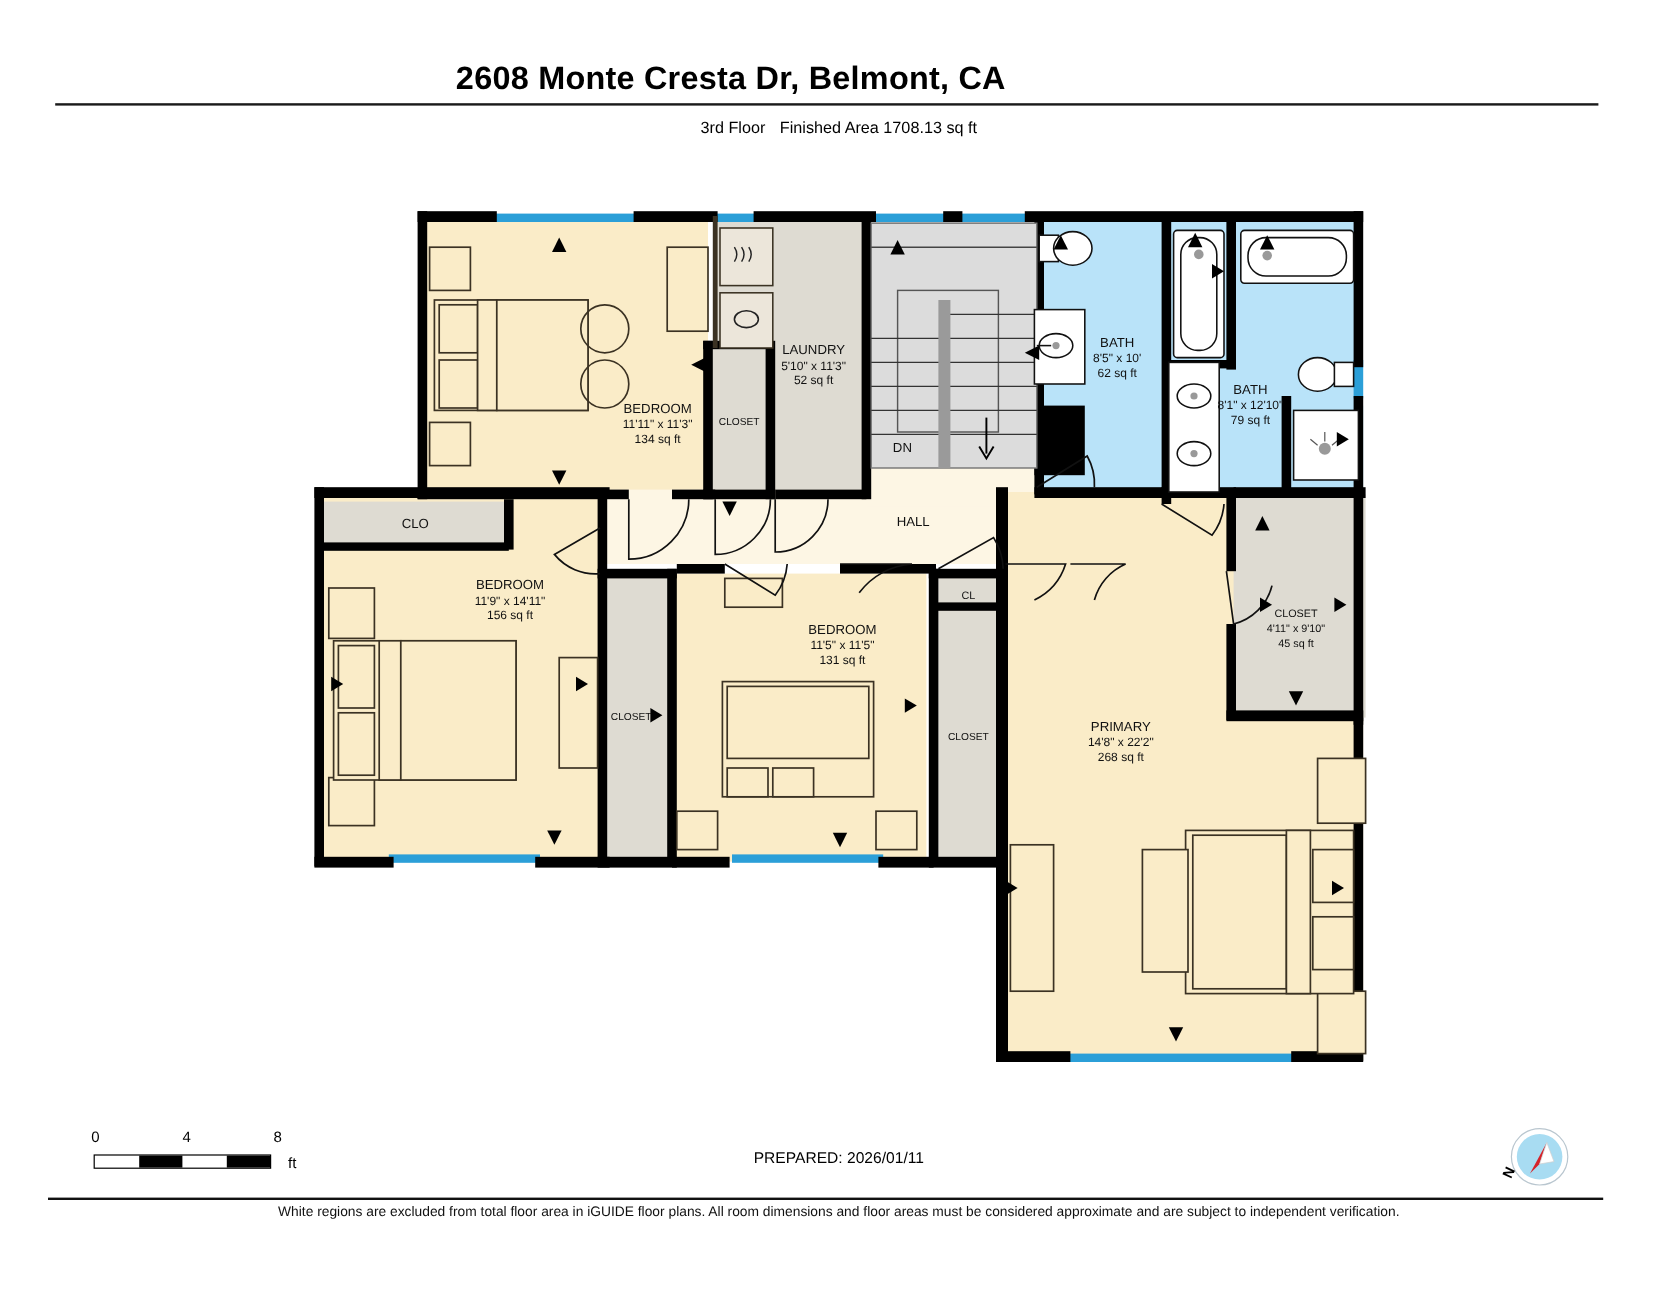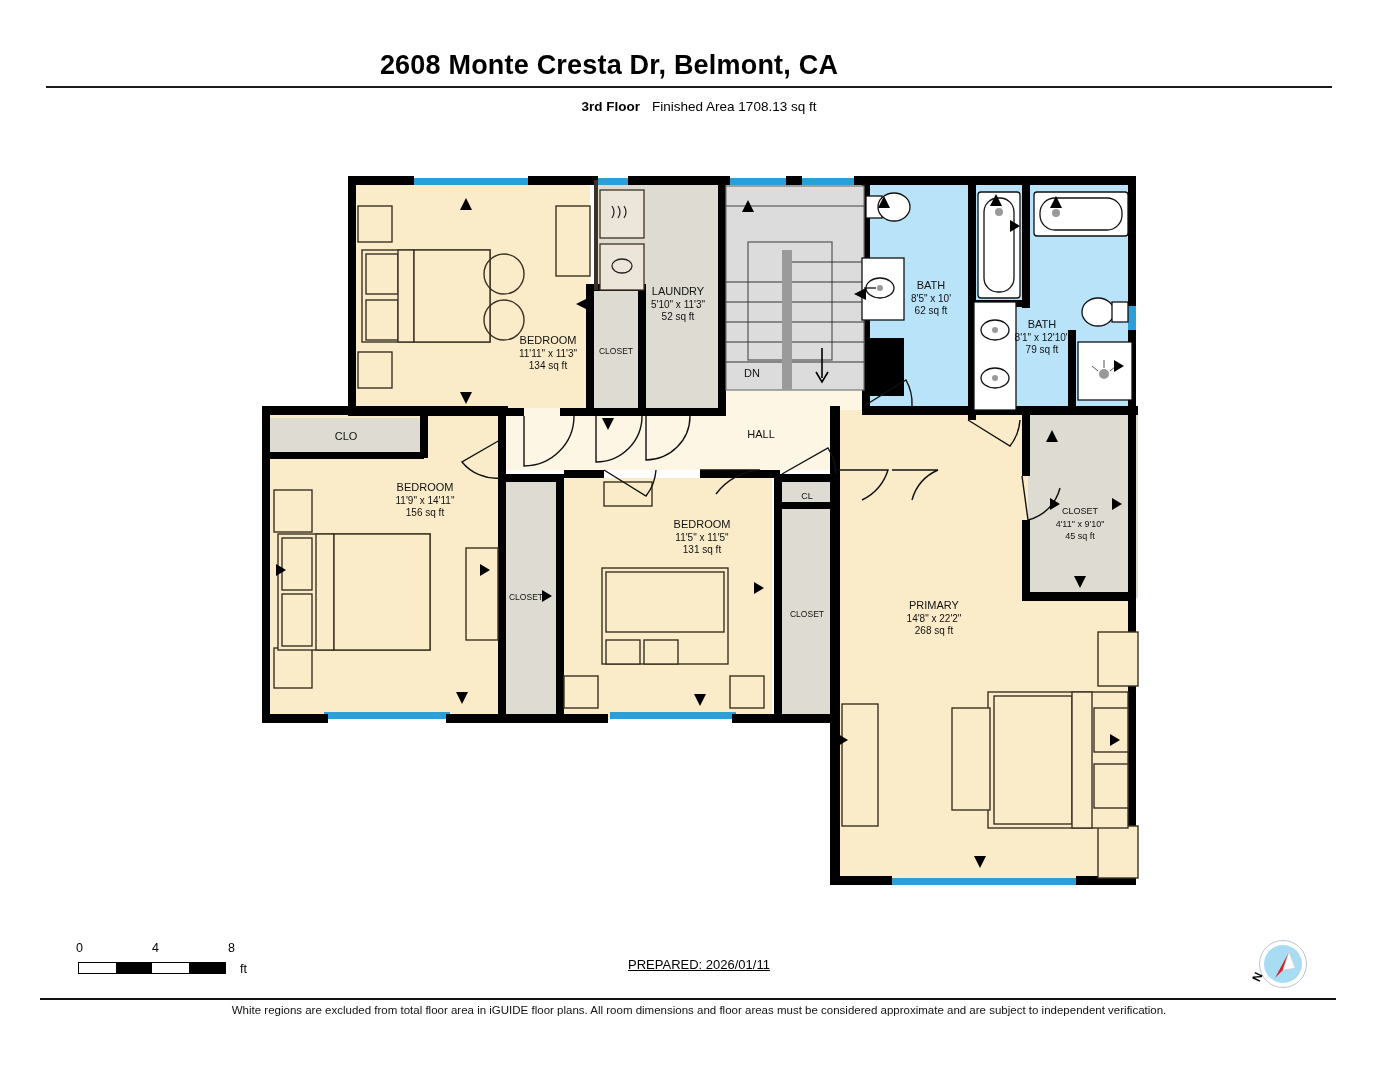--- a/index.html
+++ b/index.html
@@ -4,35 +4,35 @@
 <style>
   html,body{margin:0;padding:0;background:#ffffff;}
   body{width:1398px;height:1080px;position:relative;font-family:"Liberation Sans",sans-serif;color:#000;}
 
   
   #title{position:absolute;left:0;top:50px;width:1218px;text-align:center;
          font-size:27px;font-weight:bold;letter-spacing:.2px;}
   #title-rule{position:absolute;left:46px;top:86px;width:1286px;height:0;
               border-top:2px solid #1a1a1a;}
   #subtitle{position:absolute;left:0;top:99px;width:1398px;text-align:center;font-size:13.5px;}
-  #subtitle b{font-weight:bold;text-align:right;}
+  #subtitle b{font-weight:normal;text-align:right;}
   #subtitle span.sep{display:inline-block;width:12px;}
 
   
   #plan{position:absolute;left:0;top:0;width:1398px;height:1080px;}
   #plan svg{position:absolute;left:0;top:0;}
 
   
   #scalebar{position:absolute;left:78px;top:962px;width:148px;height:12px;
             border:1px solid #000;display:flex;box-sizing:border-box;background:#fff;}
   #scalebar i{display:block;height:100%;flex:1 1 25%;}
   #scalebar i.on{background:#000;}
   .scale-tick{position:absolute;font-size:12.5px;color:#000;}
   #scale-unit{position:absolute;left:240px;top:962px;font-size:12.5px;text-align:right;}
-  #prepared{position:absolute;left:0;top:957px;width:1398px;text-align:center;font-size:13px;text-decoration:underline;}
+  #prepared{position:absolute;left:0;top:957px;width:1398px;text-align:center;font-size:13px;}
   #foot-rule{position:absolute;left:40px;top:998px;width:1296px;height:0;border-top:2px solid #111;}
   #disclaimer{position:absolute;left:0;top:1004px;width:1398px;text-align:center;font-size:11.5px;color:#111;}
 
   
   #compass{position:absolute;left:1253px;top:938px;width:60px;height:60px;}
   #compass .ring{position:absolute;left:6px;top:2px;width:48px;height:48px;border-radius:50%;
                  border:1px solid #b9c6cf;background:#ffffff;box-sizing:border-box;}
   #compass .disc{position:absolute;left:11px;top:7px;width:38px;height:38px;border-radius:50%;
                  background:#a8dcf2;}
   #compass .nlabel{position:absolute;left:0px;top:32px;font-size:12px;font-weight:bold;

